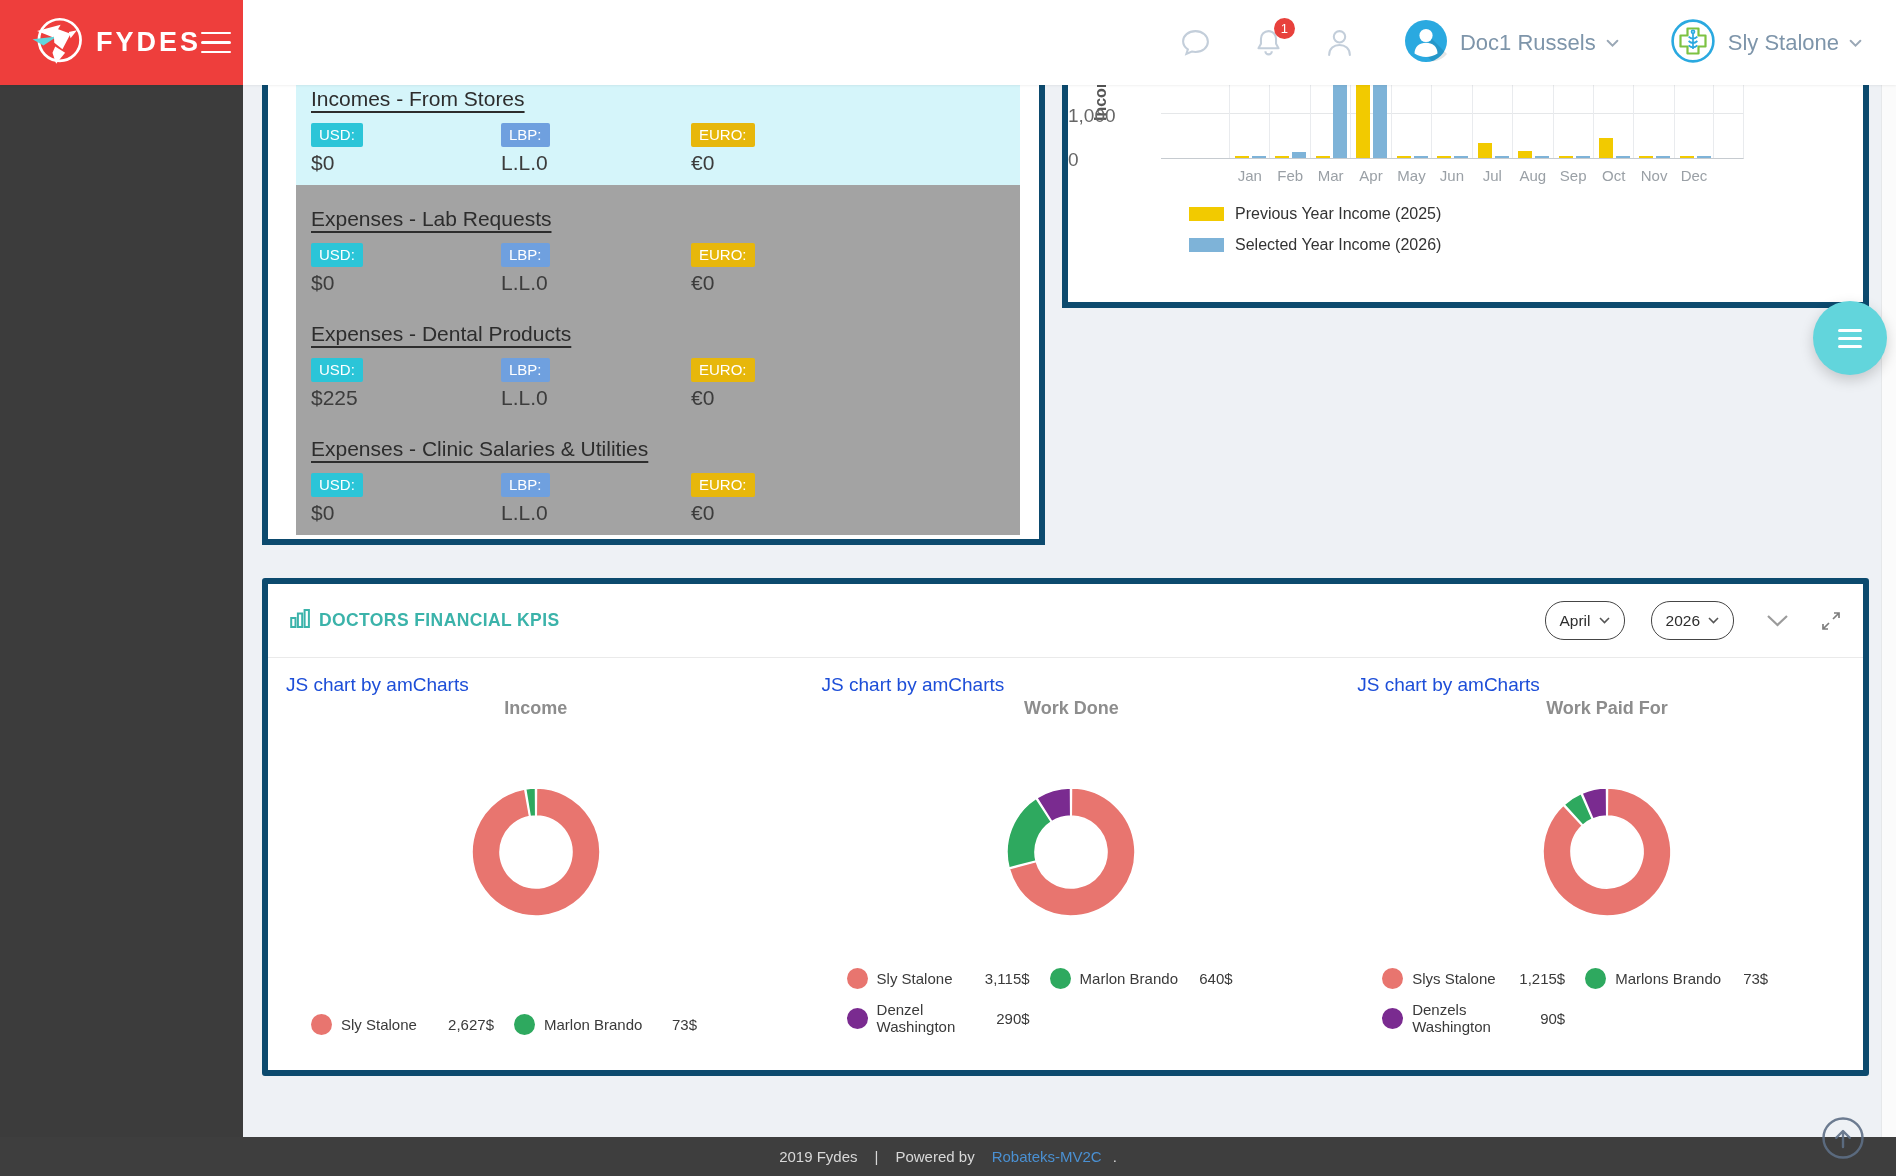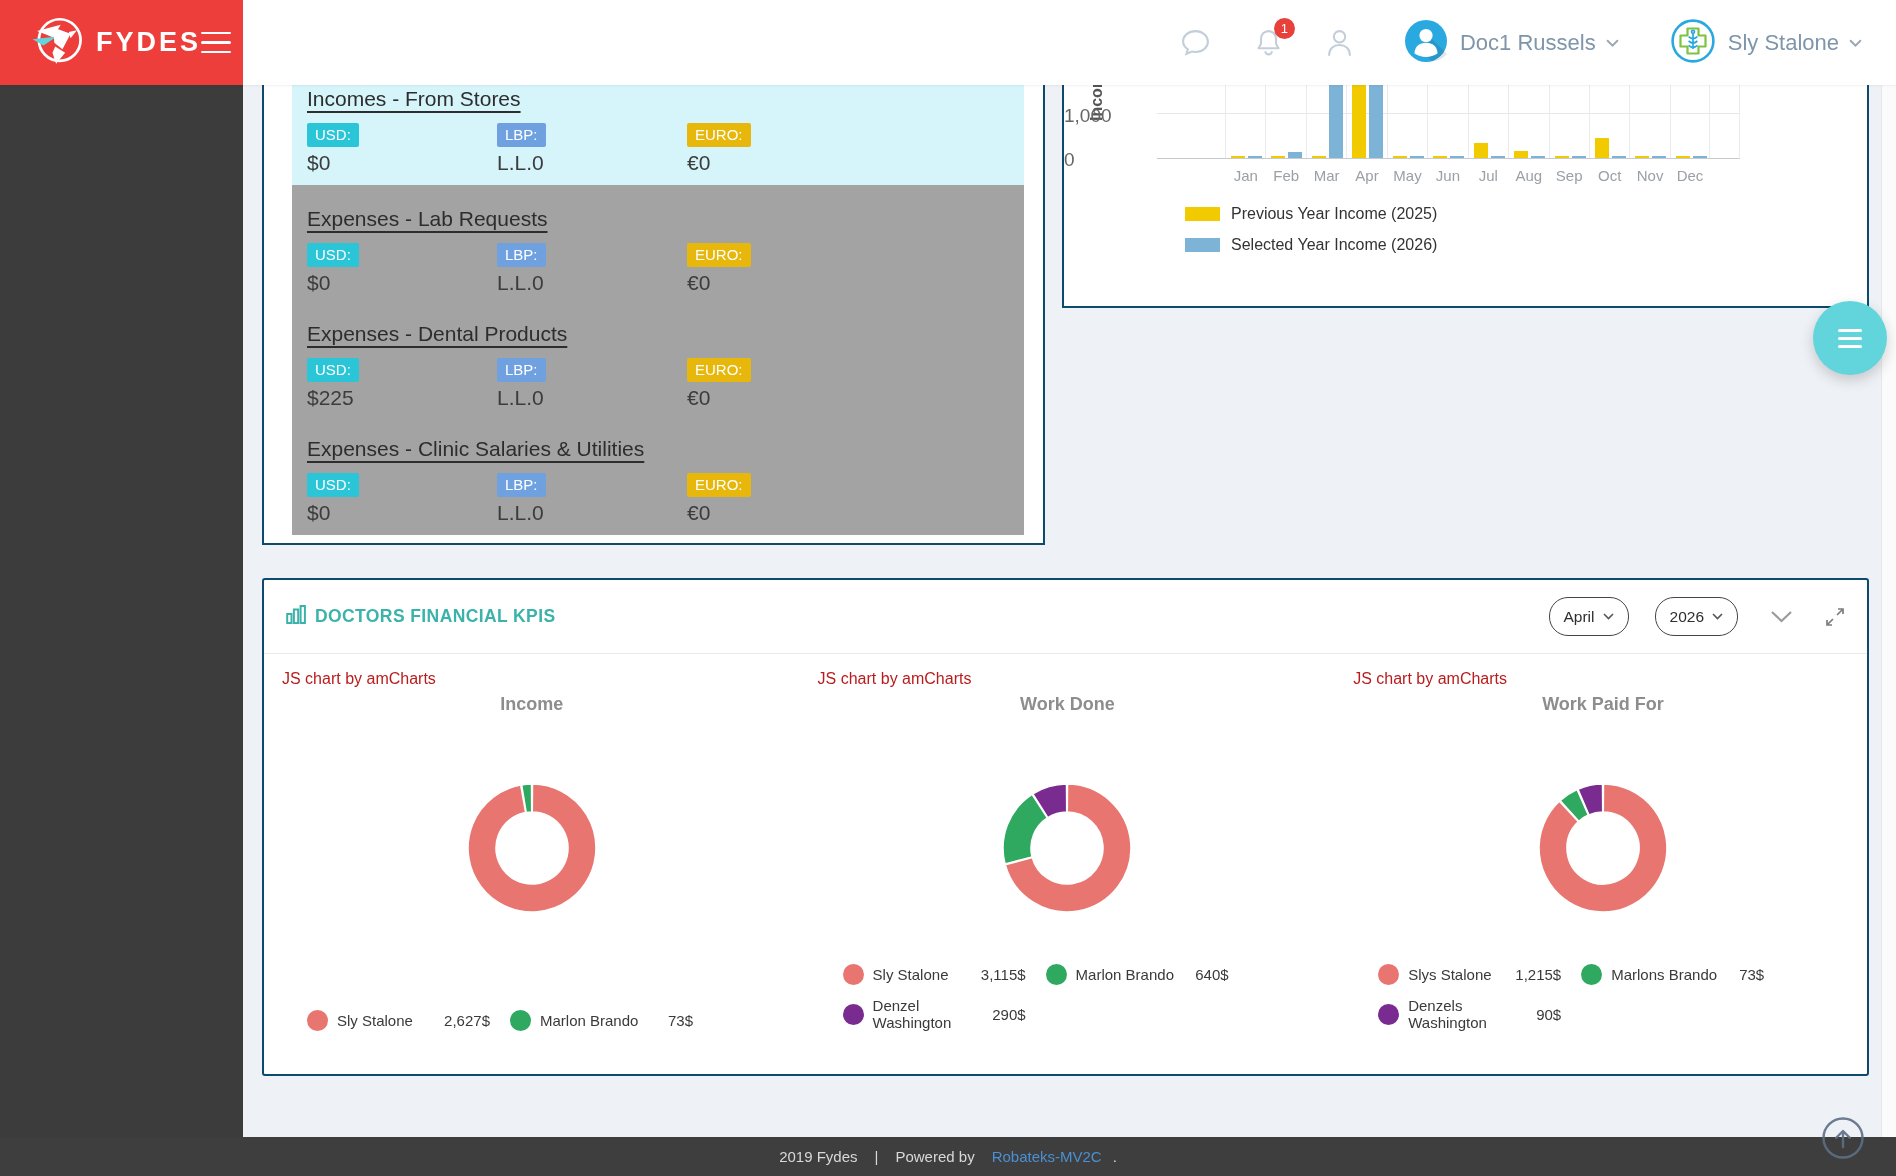--- a/index.html
+++ b/index.html
@@ -23,21 +23,21 @@
   .userbox{display:flex;align-items:center;margin-left:52px;cursor:pointer;}
   .userbox .uname{color:#7E95AA;font-size:22px;margin:0 10px 0 13px;}
   
   .sidebar{position:absolute;left:0;top:85px;width:243px;bottom:39px;background:#3C3C3C;z-index:20;}
   .footer{position:absolute;left:0;right:0;bottom:0;height:39px;background:#3E3E3E;z-index:25;
           display:flex;align-items:center;justify-content:center;color:#D8D8D8;font-size:15px;gap:17px;}
   .footer a{color:#4A90D2;text-decoration:none;cursor:pointer;}
   
   .main{position:absolute;left:243px;top:85px;right:0;bottom:39px;background:#EEF1F5;overflow:hidden;}
   .scroll-strip{position:absolute;right:0;top:0;bottom:0;width:14px;background:#FBFBFB;border-left:1px solid #E6E8EA;}
-  .card{position:absolute;background:#fff;border:2px solid #0c4a6e;box-sizing:border-box;}
+  .card{position:absolute;background:#fff;border:6px solid #0c4a6e;box-sizing:border-box;}
   
   .card-summary{left:19px;top:0;width:783px;height:460px;border-top:none;overflow:hidden;}
   .block-cyan{background:#D5F5FA;margin:0 19px 0 28px;padding:2px 15px 10px;}
   .block-yellow{background:#a3a3a3;margin:0 19px 16px 28px;padding:22px 15px 10px;}
   .fin-sec{margin-bottom:27px;}
   .fin-sec:last-child{margin-bottom:0;}
   .fin-h{font-size:21px;color:#2D2D2D;text-decoration:underline;text-underline-offset:5px;
          margin:0 0 12px;font-weight:400;cursor:pointer;display:inline-block;}
   .fin-row{display:flex;}
   .fin-col{width:190px;flex:0 0 auto;}
@@ -69,21 +69,21 @@
   .kpis-header{height:74px;border-bottom:1px solid #EAEAEA;display:flex;align-items:center;
                padding:0 22px;box-sizing:border-box;}
   .kpis-title{display:flex;align-items:center;gap:9px;color:#3BB3AA;font-weight:bold;
               font-size:17.5px;letter-spacing:.4px;}
   .kpis-controls{margin-left:auto;display:flex;align-items:center;gap:26px;}
   .pill{display:flex;align-items:center;gap:8px;border:1.5px solid #454545;border-radius:19px;
         height:37px;padding:0 14px;font-size:15.5px;color:#2E2E2E;background:#fff;cursor:pointer;}
   .icon-btn{cursor:pointer;display:flex;align-items:center;margin-left:6px;}
   .kpis-body{position:relative;display:flex;height:423px;}
   .kpi-col{position:relative;width:535.6px;flex:0 0 auto;}
-  .watermark{position:absolute;left:18px;top:16px;font-size:16px;color:#b91c1c;}
+  .watermark{position:absolute;left:18px;top:16px;font-size:19px;color:#1d4ed8;}
   .kpi-title{text-align:center;margin-top:40px;font-size:18px;font-weight:bold;color:#8D8D8D;}
   .donut-wrap{display:flex;justify-content:center;margin-top:53px;}
   .kpi-legend{position:absolute;left:43px;right:12px;bottom:46px;display:flex;flex-wrap:wrap;
               column-gap:20px;row-gap:12px;}
   .leg-entry{display:flex;align-items:center;width:183px;cursor:pointer;}
   .leg-dot{width:21px;height:21px;border-radius:50%;flex:0 0 auto;}
   .leg-name{font-size:15px;color:#3A3A3A;margin-left:9px;flex:1;}
   .leg-val{font-size:15px;color:#3A3A3A;text-align:right;}
   
   .fab{position:absolute;left:1813px;top:301px;width:74px;height:74px;border-radius:50%;

